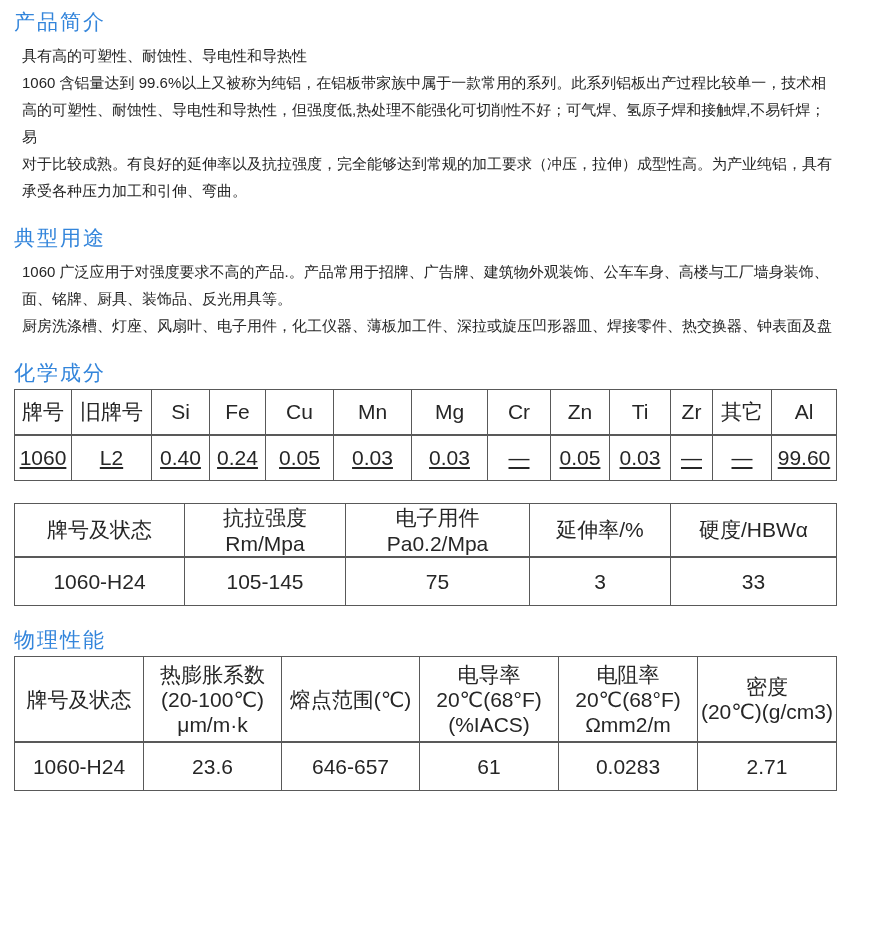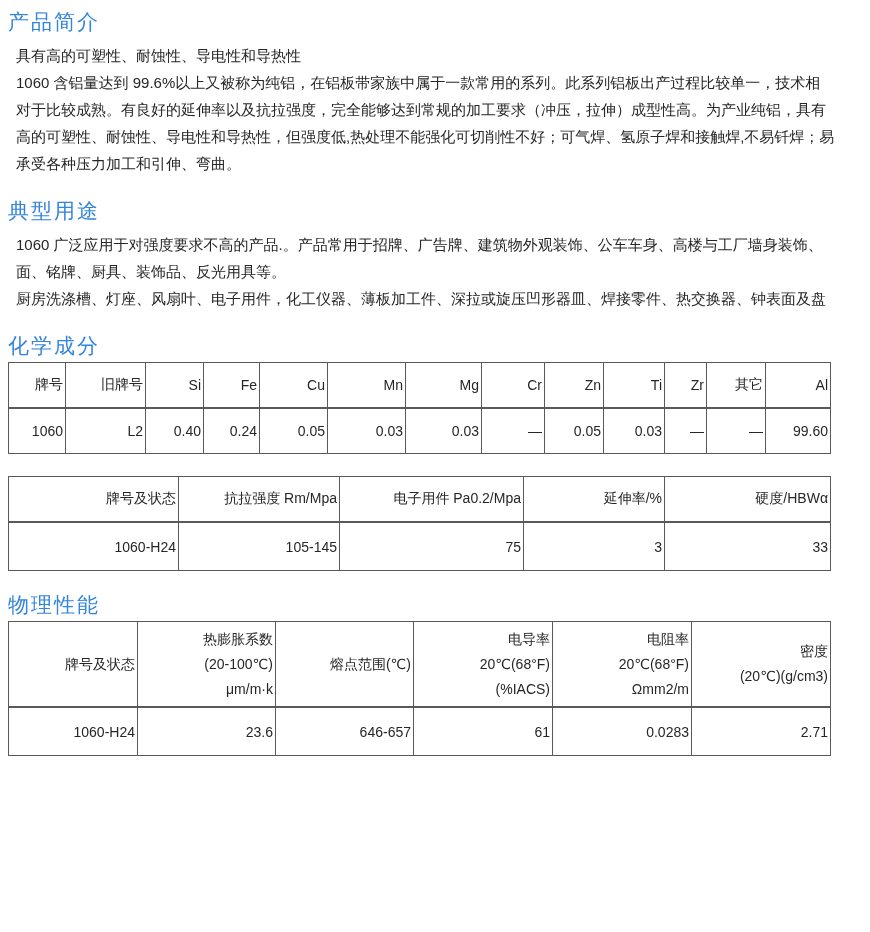--- a/index.html
+++ b/index.html
@@ -7,21 +7,21 @@
     --text:#262626;
     --border:#595959;
   }
   html,body{margin:0;padding:0;background:#ffffff;}
   body{
     width:870px;height:932px;overflow:hidden;
     font-family:"Liberation Sans","DejaVu Sans",sans-serif;
     color:var(--text);
     -webkit-font-smoothing:antialiased;
   }
-  .page{padding:10px 24px 0 8px;box-sizing:border-box;}
+  .page{padding:10px 24px 0 14px;box-sizing:border-box;}
   section{margin-top:22px;}
   section:first-child{margin-top:0;}
   h2{
     font-family:"Liberation Serif","DejaVu Serif",serif;
     font-weight:400;
     color:var(--accent);
     font-size:21px;
     line-height:24px;
     letter-spacing:2px;
     margin:0 0 4px 0;
@@ -33,49 +33,49 @@
     white-space:pre-wrap;
   }
   table{
     border-collapse:collapse;
     table-layout:fixed;
     width:822px;
     margin:0;
   }
   th,td{
     border:1px solid var(--border);
-    text-align:right;
+    text-align:center;
     vertical-align:middle;
-    font-size:14px;
+    font-size:21px;
     font-weight:400;
     padding:0 2px;
     overflow:hidden;
   }
   thead th{border-bottom:2px solid var(--border);}
   .t-chem thead th{height:44px;}
-  .t-chem tbody td{height:44px;}
+  .t-chem tbody td{height:44px;text-decoration:underline;}
   .t-mech thead th{height:44px;}
   .t-mech tbody td{height:47px;}
   .t-phys thead th{height:84px;}
   .t-phys tbody td{height:47px;}
   .t-phys thead th div{line-height:25px;}
   th div:empty{display:none;}
 </style>
 </head>
 <body>
 
 <div class="page">
 
   <section>
     <h2>产品简介</h2>
     <div class="para">
       <div class="line">具有高的可塑性、耐蚀性、导电性和导热性</div>
       <div class="line">1060 含铝量达到 99.6%以上又被称为纯铝，在铝板带家族中属于一款常用的系列。此系列铝板出产过程比较单一，技术相</div>
+      <div class="line">高的可塑性、耐蚀性、导电性和导热性，但强度低,热处理不能强化可切削性不好；可气焊、氢原子焊和接触焊,不易钎焊；易</div>
       <div class="line">对于比较成熟。有良好的延伸率以及抗拉强度，完全能够达到常规的加工要求（冲压，拉伸）成型性高。为产业纯铝，具有</div>
-      <div class="line">高的可塑性、耐蚀性、导电性和导热性，但强度低,热处理不能强化可切削性不好；可气焊、氢原子焊和接触焊,不易钎焊；易</div>
       <div class="line">承受各种压力加工和引伸、弯曲。</div>
     </div>
   </section>
 
   <section>
     <h2>典型用途</h2>
     <div class="para">
       <div class="line">1060 广泛应用于对强度要求不高的产品.。产品常用于招牌、广告牌、建筑物外观装饰、公车车身、高楼与工厂墙身装饰、</div>
       <div class="line">面、铭牌、厨具、装饰品、反光用具等。</div>
       <div class="line">厨房洗涤槽、灯座、风扇叶、电子用件，化工仪器、薄板加工件、深拉或旋压凹形器皿、焊接零件、热交换器、钟表面及盘</div>

